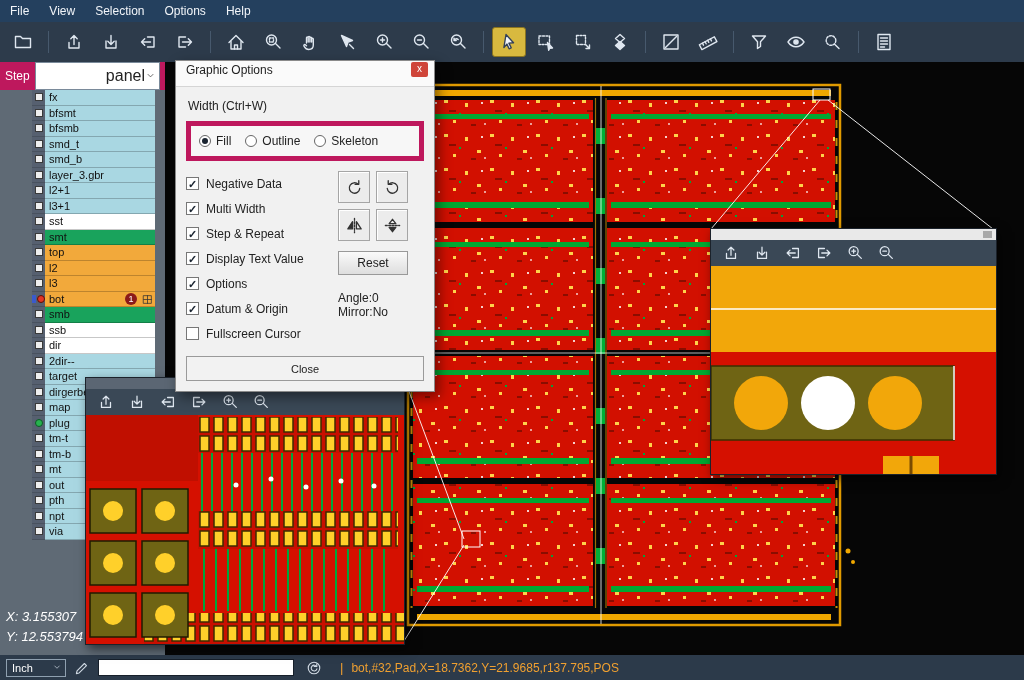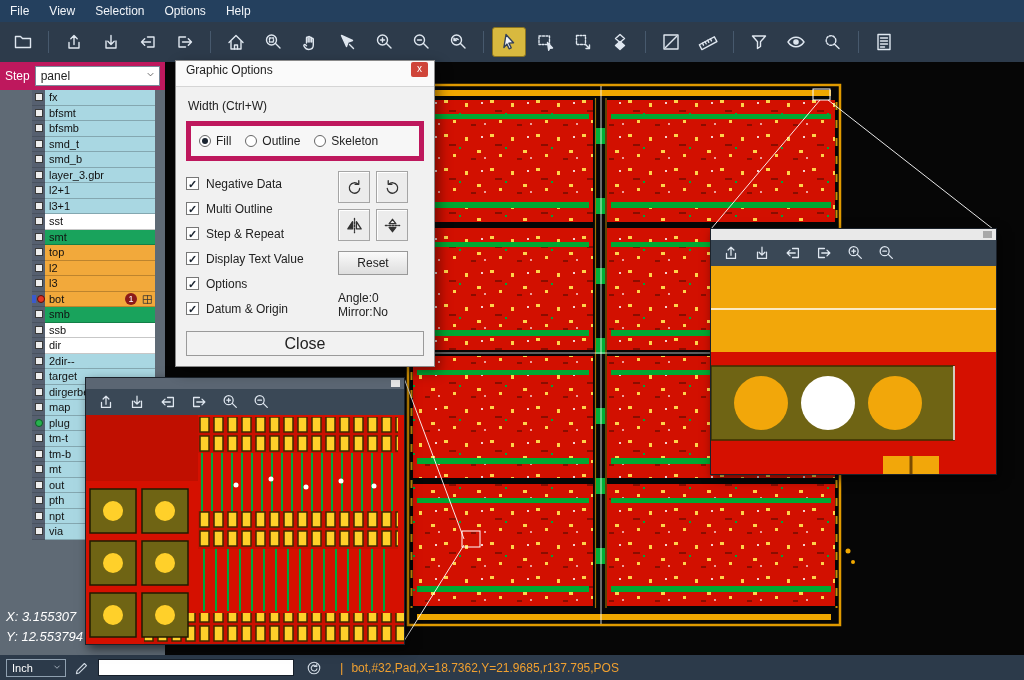--- a/index.html
+++ b/index.html
@@ -22,22 +22,22 @@
     padding:0 6px; gap:3px; color:#dfe7f0;
   }
   .tbtn { width:34px; height:30px; display:flex; align-items:center; justify-content:center; border-radius:3px; color:#dfe7f0; }
   .tbtn svg { width:20px; height:20px; }
   .tbtn.active { background: var(--active_tool_bg,#d8b93f); border:1px solid #8a7420; color:#f4f7fb; }
   .tsep { width:1px; height:22px; background:#47596d; margin:0 5px; }
   
   .sidebar { position:absolute; top:62px; left:0; width:165px; bottom:25px; background:#5f6a75; }
   .steprow { height:28px; background:#be185d; display:flex; align-items:center; padding:4px 5px; gap:5px; }
   .step-label { color:#fff; font-size:12px; }
-  .step-select { flex:1; height:20px; background:#fff; border:1px solid #7a8a9a; font-size:12px;
-    display:flex; align-items:center; justify-content:space-between; padding:0 3px 0 5px; color:#222; }
+  .step-select { flex:1; height:28px; background:#fff; border:1px solid #7a8a9a; font-size:16px;
+    display:flex; align-items:center; justify-content:flex-end; padding:0 3px 0 5px; color:#222; }
   .step-select svg { width:11px; height:11px; color:#444; }
   .layerlist { width:155px;padding-left:32px; }
   .layerrow { display:flex; height:15.5px; }
   .gutter { width:13px; background:#566070; display:flex; align-items:center; justify-content:center; gap:1px; border-bottom:1px solid #49525f; }
   .gutter .cb { width:8px; height:8px; background:#eeeeee; border:1px solid #3a3a3a; }
   .dot { display:inline-block; width:8px; height:8px; border-radius:50%; }
   .dot.red { background:#e23325; border:1px solid #5a0d05; }
   .dot.green { background:#27b24e; border:1px solid #0c5a24; }
   .sq-blue { display:inline-block; width:4px; height:8px; background:#3a5acc; }
   .lname { flex:1; position:relative; font-size:11px; line-height:15px; padding-left:4px; color:#111;
@@ -95,21 +95,21 @@
   .chk .box { width:13px; height:13px; background:#fff; border:1px solid #777; font-size:11px;
     line-height:12px; text-align:center; color:#1a2430; font-weight:bold; }
   .right-col { width:86px; display:flex; flex-direction:column; align-items:flex-start; }
   .xgrid { display:grid; grid-template-columns:32px 32px; gap:6px; }
   .xbtn { width:32px; height:32px; background:#ececec; border:1px solid #a5a5a5; box-shadow:inset 1px 1px 0 #fff;
     display:flex; align-items:center; justify-content:center; color:#333; }
   .xbtn svg { width:19px; height:19px; }
   .reset { margin-top:10px; width:70px; height:24px; font-size:12px; color:#222;
     background:linear-gradient(#fafafa,#dedede); border:1px solid #999; font-family:"Liberation Sans",sans-serif; }
   .ang { font-size:12px; color:#222; } .ang-a { margin-top:16px; } .ang-m { }
-  .dlg-close-btn { width:100%; height:25px; margin-top:10px; font-size:16px; color:#222;
+  .dlg-close-btn { width:100%; height:25px; margin-top:10px; font-size:11px; color:#222;
     background:#f2f2f2; border:1px solid #9a9a9a; font-family:"Liberation Sans",sans-serif; }
 </style>
 </head>
 <body>
 
 <div id="app">
 
   <div class="menubar">
       <div class="menu-item">File</div>
       <div class="menu-item">View</div>
@@ -704,37 +704,41 @@
           </label>
         </div>
       <div class="dlg-cols">
         <div class="opt-col">
             <label class="chk">
               <span class="box">✓</span>
               <span>Negative Data</span>
             </label>
             <label class="chk">
               <span class="box">✓</span>
-              <span>Multi Outline</span>
+              <span>Multi Width</span>
             </label>
             <label class="chk">
               <span class="box">✓</span>
               <span>Step &amp; Repeat</span>
             </label>
             <label class="chk">
               <span class="box">✓</span>
               <span>Display Text Value</span>
             </label>
             <label class="chk">
               <span class="box">✓</span>
               <span>Options</span>
             </label>
             <label class="chk">
               <span class="box">✓</span>
               <span>Datum &amp; Origin</span>
+            </label>
+            <label class="chk">
+              <span class="box"></span>
+              <span>Fullscreen Cursor</span>
             </label>
           </div>
         <div class="right-col">
           <div class="xgrid">
               <div class="xbtn">
                 <svg viewBox="0 0 20 20" fill="none" stroke="currentColor" stroke-width="1.4" stroke-linecap="round" stroke-linejoin="round">
                   <path d="M15.5 11a5.5 5.5 0 1 1-1.6-4.4"></path>
                   <path d="M14.5 2.8v3.9h-3.9"></path>
                 </svg>
               </div>

